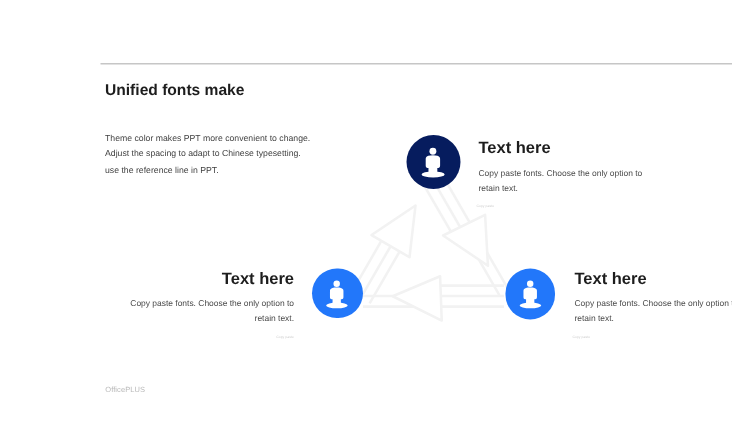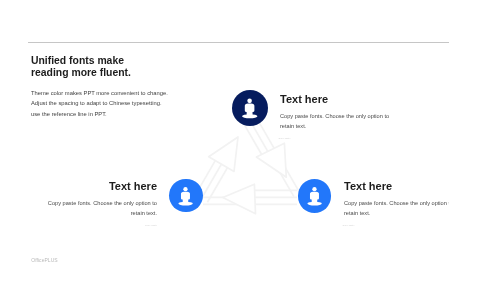--- a/index.html
+++ b/index.html
@@ -1,18 +1,18 @@
 <!DOCTYPE html>
 <html><head>
 <meta charset="utf-8">
 <style>
   html,body{margin:0;padding:0;}
   body{width:500px;height:281px;background:#fff;overflow:hidden;
        font-family:"Liberation Sans",sans-serif;}
-  .slide{position:relative;width:449px;height:281px;background:#fff;overflow:hidden;}
+  .slide{position:relative;width:449px;height:281px;background:#fff;overflow:hidden;margin-left:39px;}
   .rule{position:absolute;left:27.5px;top:42px;width:445px;height:1px;background:#c6c6c6;}
   .title{position:absolute;left:31px;top:55.4px;font-size:10.4px;font-weight:bold;color:#1d1d1d;
          line-height:11.9px;white-space:nowrap;}
   .subtitle{position:absolute;left:31px;top:87.9px;font-size:5.8px;color:#3f3f3f;
             line-height:10.4px;white-space:nowrap;}
   .footer{position:absolute;left:31.2px;top:257.2px;font-size:5.0px;color:#b9b9b9;letter-spacing:.05px;}
   .pageno{position:absolute;left:462.8px;top:257.2px;font-size:5.0px;color:#b9b9b9;}
 
   .bg-arrows{position:absolute;left:0;top:0;width:500px;height:281px;pointer-events:none;}
 
@@ -56,21 +56,20 @@
       <polygon points="238.0,137.0 234.0,171.5 208.7,156.7"></polygon>
       <polygon points="286.3,177.2 256.4,157.0 284.4,143.2"></polygon>
       <polygon points="222.8,197.5 254.4,184.2 255.5,213.7"></polygon>
     </g>
   </svg>
 
   <div class="rule"></div>
 
   <div class="title">
     <div>Unified fonts make</div>
-    <div>reading more fluent.</div>
   </div>
 
   <div class="subtitle">
     <div>Theme color makes PPT more convenient to change.</div>
     <div>Adjust the spacing to adapt to Chinese typesetting.</div>
     <div>use the reference line in PPT.</div>
   </div>
 
   <div class="node node-top">
     <div class="circ" style="background:#061c5e">

